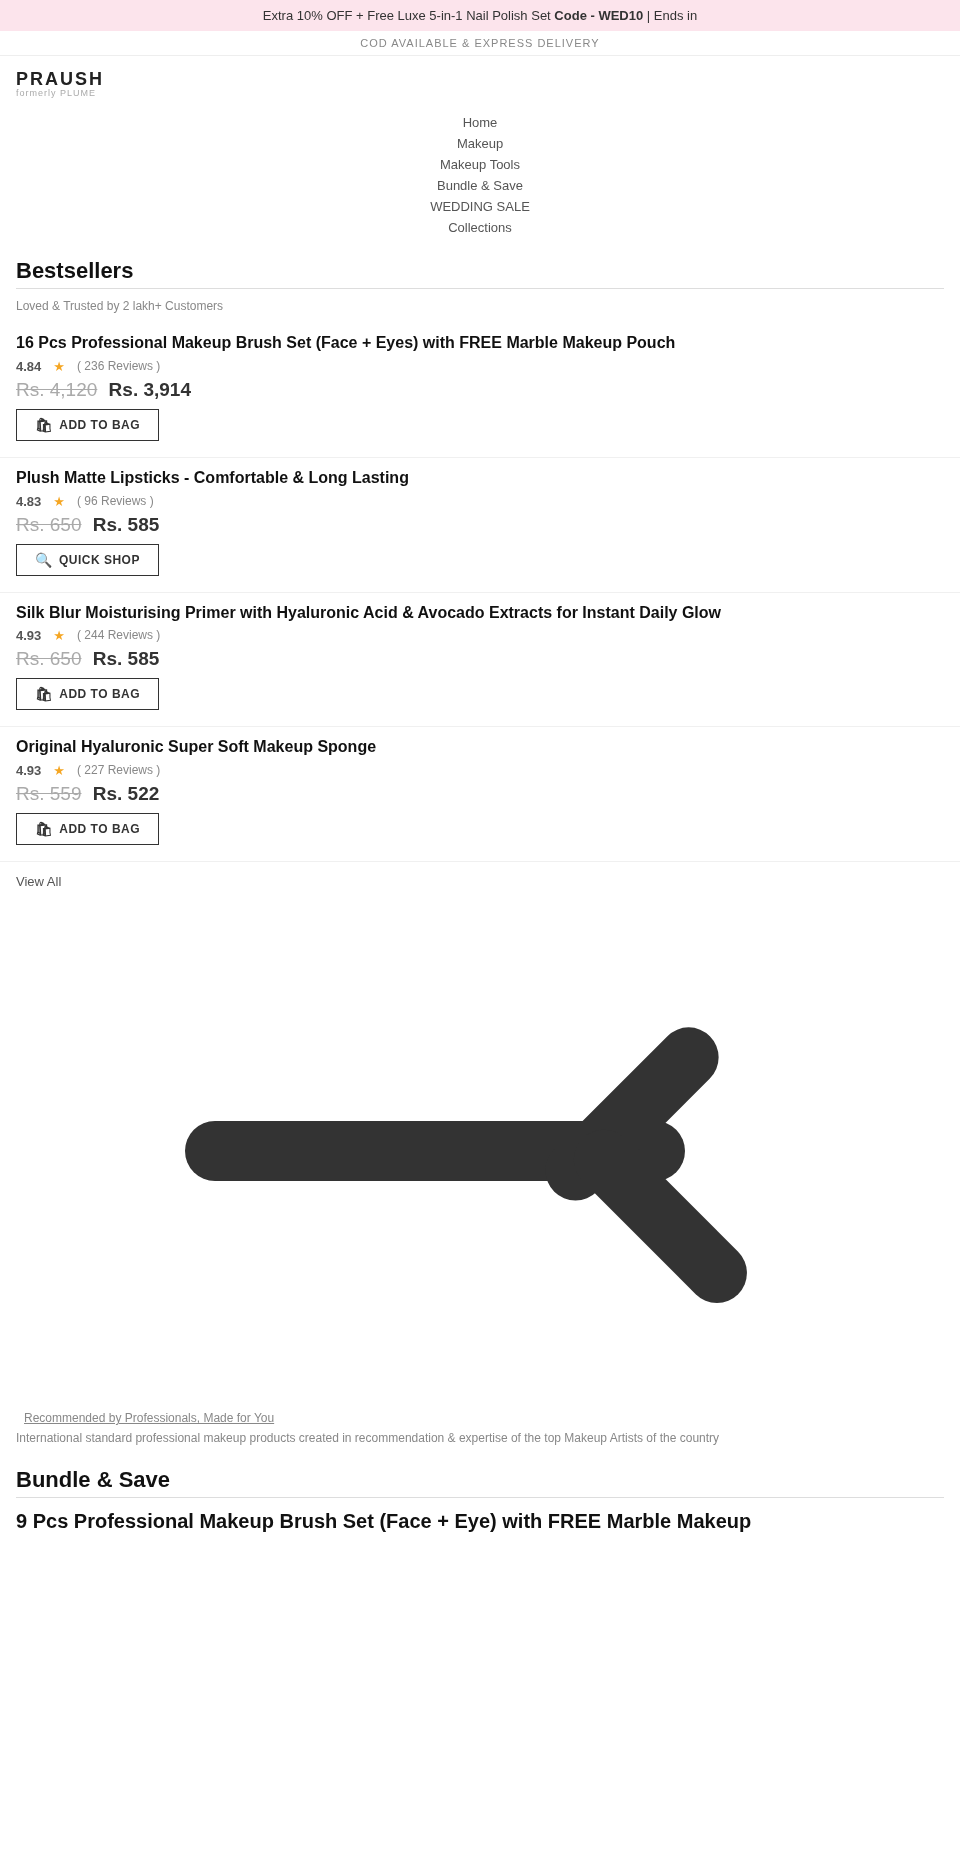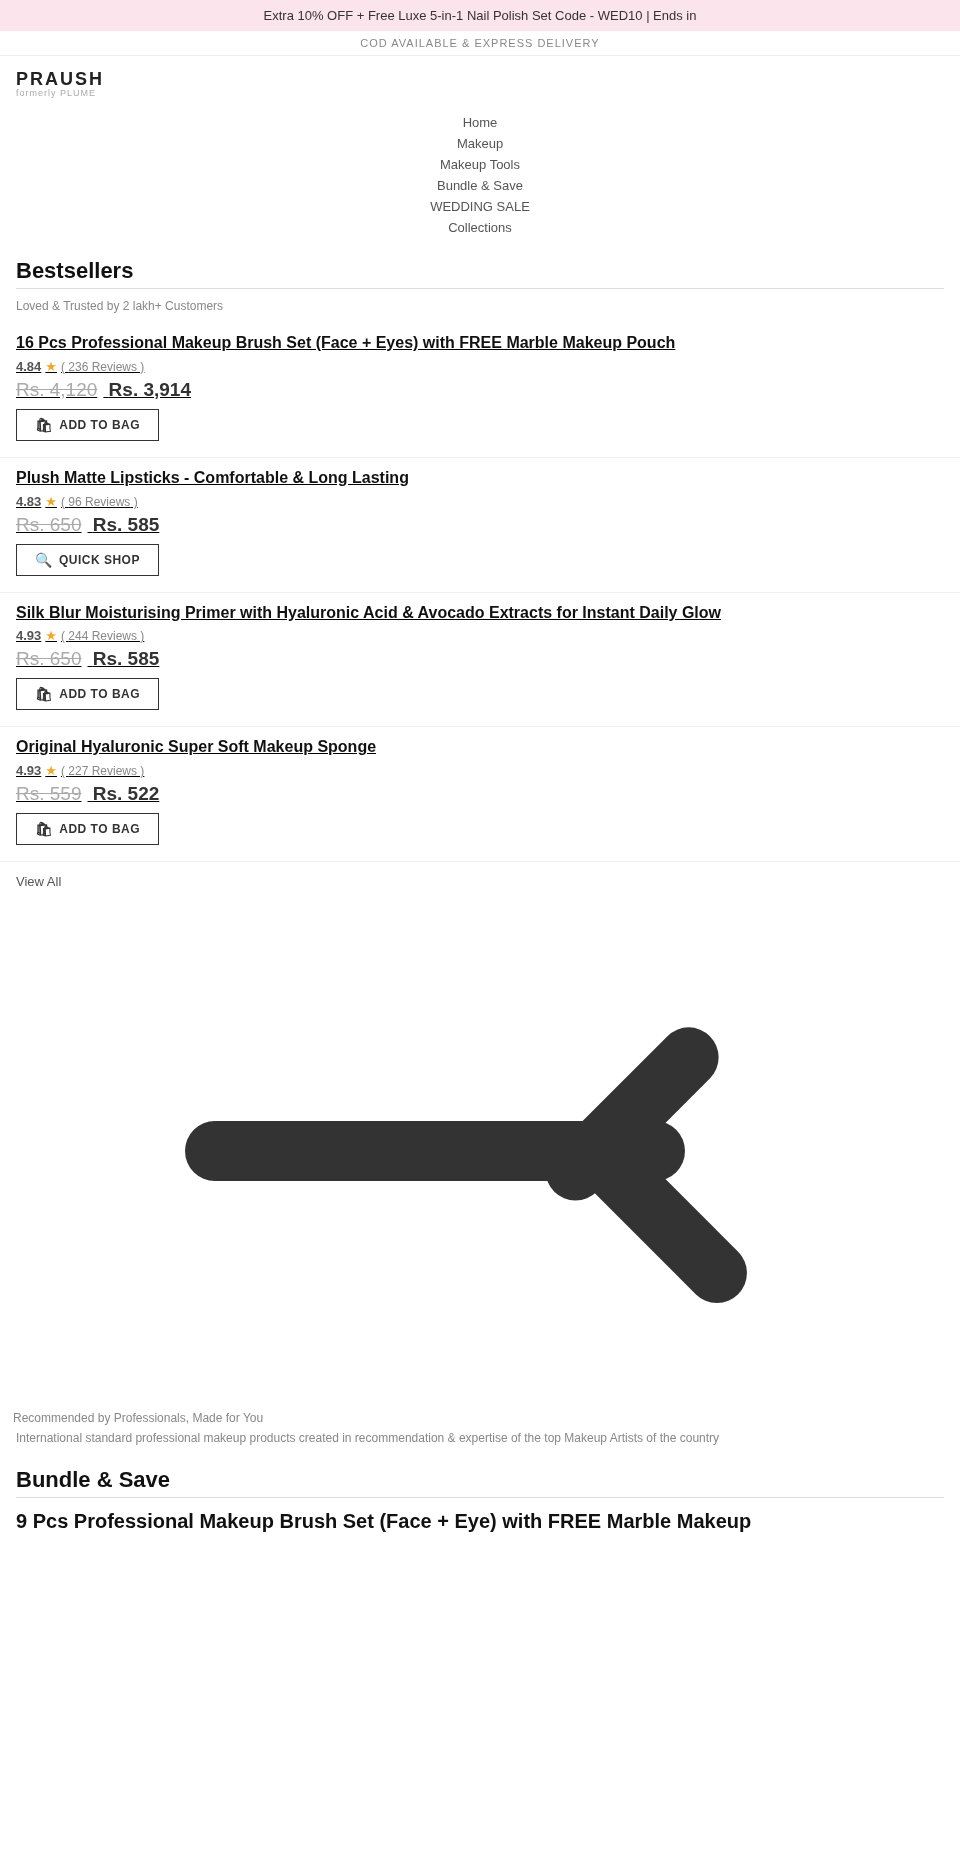--- a/index.html
+++ b/index.html
@@ -6,21 +6,21 @@
     body { font-family: Arial, sans-serif; background: #fff; width: 960px; }
 
     
     .top-banner {
       background: #fce4ec;
       text-align: center;
       padding: 8px 10px;
       font-size: 13px;
       color: #333;
     }
-    .top-banner span.code { font-weight: normal; }
+    .top-banner span.code { font-weight: bold; }
 
     
     .delivery-bar {
       text-align: center;
       padding: 6px;
       font-size: 11px;
       color: #888;
       letter-spacing: 1px;
       border-bottom: 1px solid #eee;
     }
@@ -71,33 +71,32 @@
     .section-subtext {
       font-size: 12px;
       color: #888;
       padding: 0 16px 10px 16px;
     }
 
     
     .product-card {
       padding: 10px 7px 16px 16px;
       border-bottom: 1px solid #f0f0f0;
-      text-decoration: underline;
     }
     .product-name {
       font-size: 16px;
       font-weight: 700;
       color: #111;
       line-height: 1.3;
       margin-bottom: 5px;
     }
     .rating-row {
       display: flex;
-      align-items: flex-end;
-      gap: 4px;
+      align-items: flex-start;
+      gap: 12px;
       margin-bottom: 5px;
     }
     .star { color: #f5a623; font-size: 13px; }
     .rating-num { font-size: 13px; color: #555; font-weight: 600; }
     .review-count { font-size: 12px; color: #888; }
     .price-row { font-size: 19px; color: #555; margin-bottom: 8px; }
     .price-original { text-decoration: line-through; color: #aaa; margin-right: 6px; }
     .price-current { color: #333; font-weight: 600; }
 
     
@@ -156,21 +155,22 @@
       height: 460px;
     }
 
     
     .bundle-section {
       padding: 10px 0 0 0;
     }
     .recommended-text {
       font-size: 12px;
       color: #888;
-      padding: 0 16px 4px 13px;
+      padding: 0 16px 4px 24px;
+      text-decoration: underline;
     }
     .bundle-description {
       font-size: 12px;
       color: #888;
       padding: 0 4px 10px 16px;
       line-height: 1.5;
     }
     .bundle-product-name {
       font-size: 20px;
       font-weight: 700;

